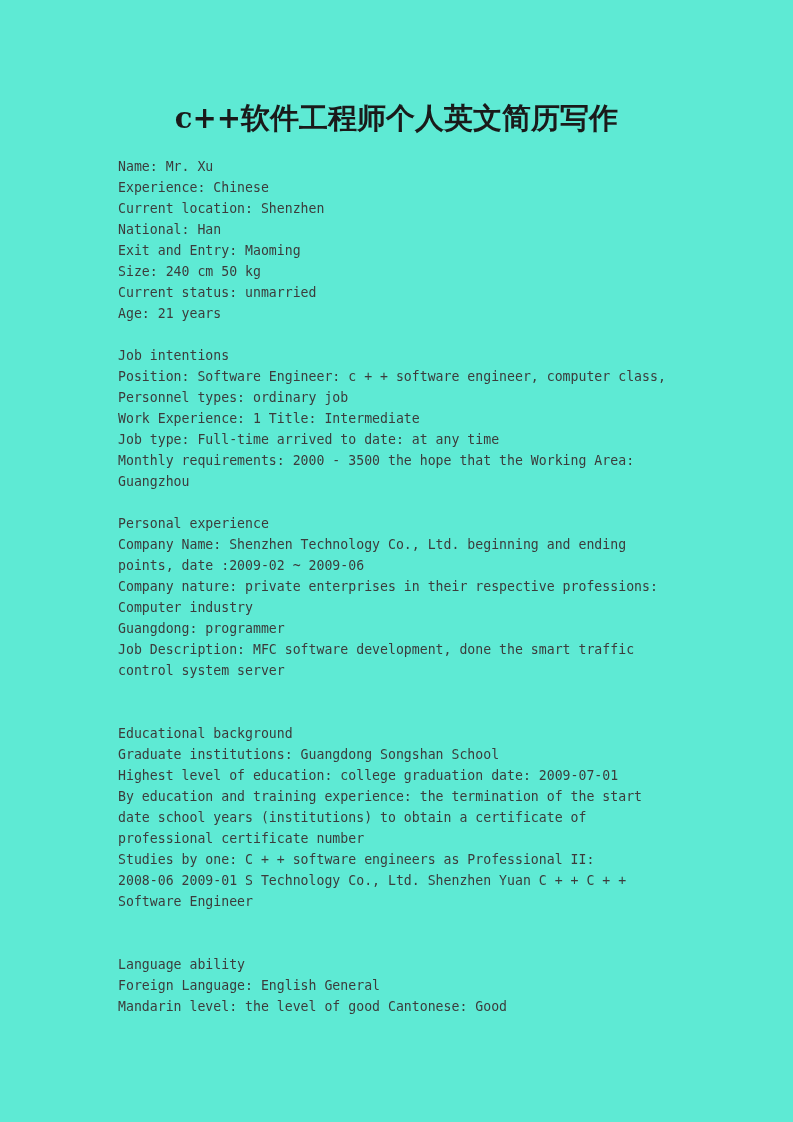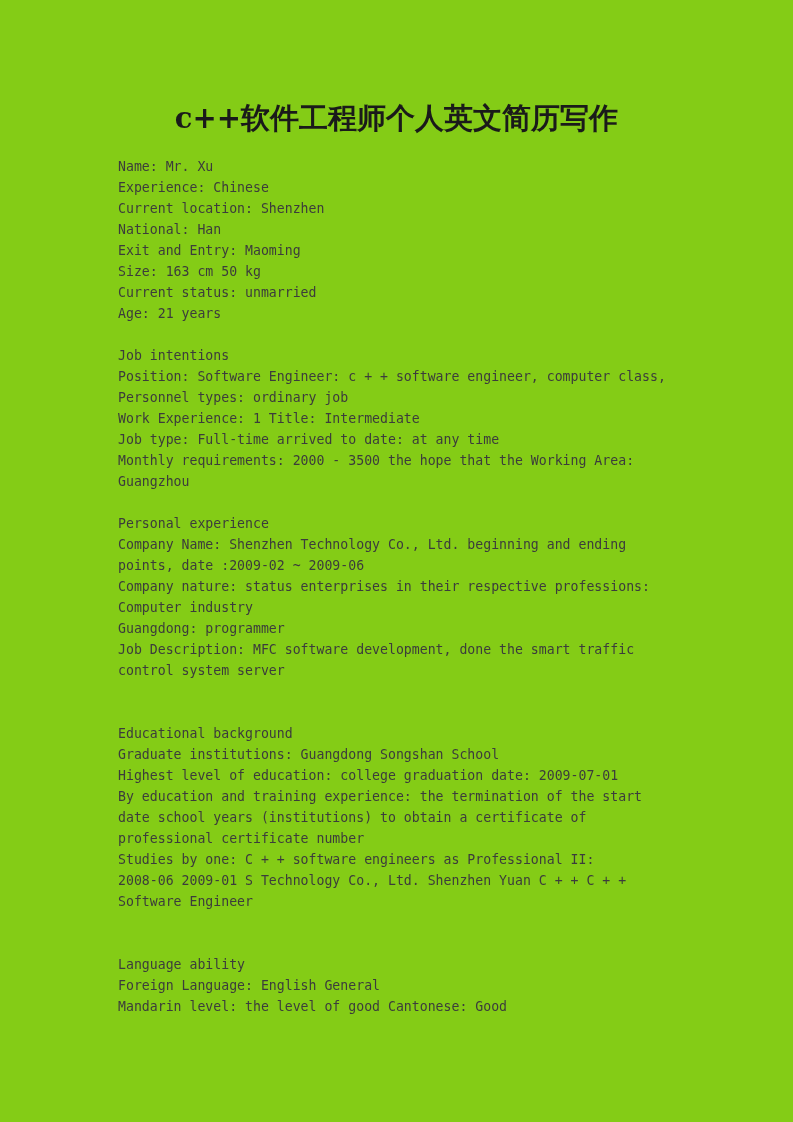--- a/index.html
+++ b/index.html
@@ -11,21 +11,21 @@
     width: 793px;
     height: 1122px;
     position: relative;
     overflow: hidden;
     font-family: "DejaVu Serif", "Liberation Serif", serif;
   }
 
   .page {
     width: 793px;
     min-height: 1122px;
-    background: #84cc16;
+    background: #5eead4;
     box-sizing: border-box;
     padding: 0;
   }
 
   .doc-title {
     margin: 0;
     padding: 0;
     position: absolute;
     left: 0;
     right: 0;
@@ -77,42 +77,42 @@
   <h1 class="doc-title">c++软件工程师个人英文简历写作</h1>
 
   <div class="doc-body">
 
     <div class="section">
       <div class="line">Name: Mr. Xu</div>
       <div class="line">Experience: Chinese</div>
       <div class="line">Current location: Shenzhen</div>
       <div class="line">National: Han</div>
       <div class="line">Exit and Entry: Maoming</div>
-      <div class="line">Size: 163 cm 50 kg</div>
+      <div class="line">Size: 240 cm 50 kg</div>
       <div class="line">Current status: unmarried</div>
       <div class="line">Age: 21 years</div>
     </div>
 
     <div class="gap-1"></div>
 
     <div class="section">
       <div class="line">Job intentions</div>
       <div class="line">Position: Software Engineer: c + + software engineer, computer class,</div>
       <div class="line">Personnel types: ordinary job</div>
       <div class="line">Work Experience: 1 Title: Intermediate</div>
       <div class="line">Job type: Full-time arrived to date: at any time</div>
       <div class="line">Monthly requirements: 2000 - 3500 the hope that the Working Area: Guangzhou</div>
     </div>
 
     <div class="gap-1"></div>
 
     <div class="section">
       <div class="line">Personal experience</div>
       <div class="line">Company Name: Shenzhen Technology Co., Ltd. beginning and ending points, date :2009-02 ~ 2009-06</div>
-      <div class="line">Company nature: status enterprises in their respective professions: Computer industry</div>
+      <div class="line">Company nature: private enterprises in their respective professions: Computer industry</div>
       <div class="line">Guangdong: programmer</div>
       <div class="line">Job Description: MFC software development, done the smart traffic control system server</div>
     </div>
 
     <div class="gap-2"></div>
 
     <div class="section">
       <div class="line">Educational background</div>
       <div class="line">Graduate institutions: Guangdong Songshan School</div>
       <div class="line">Highest level of education: college graduation date: 2009-07-01</div>

